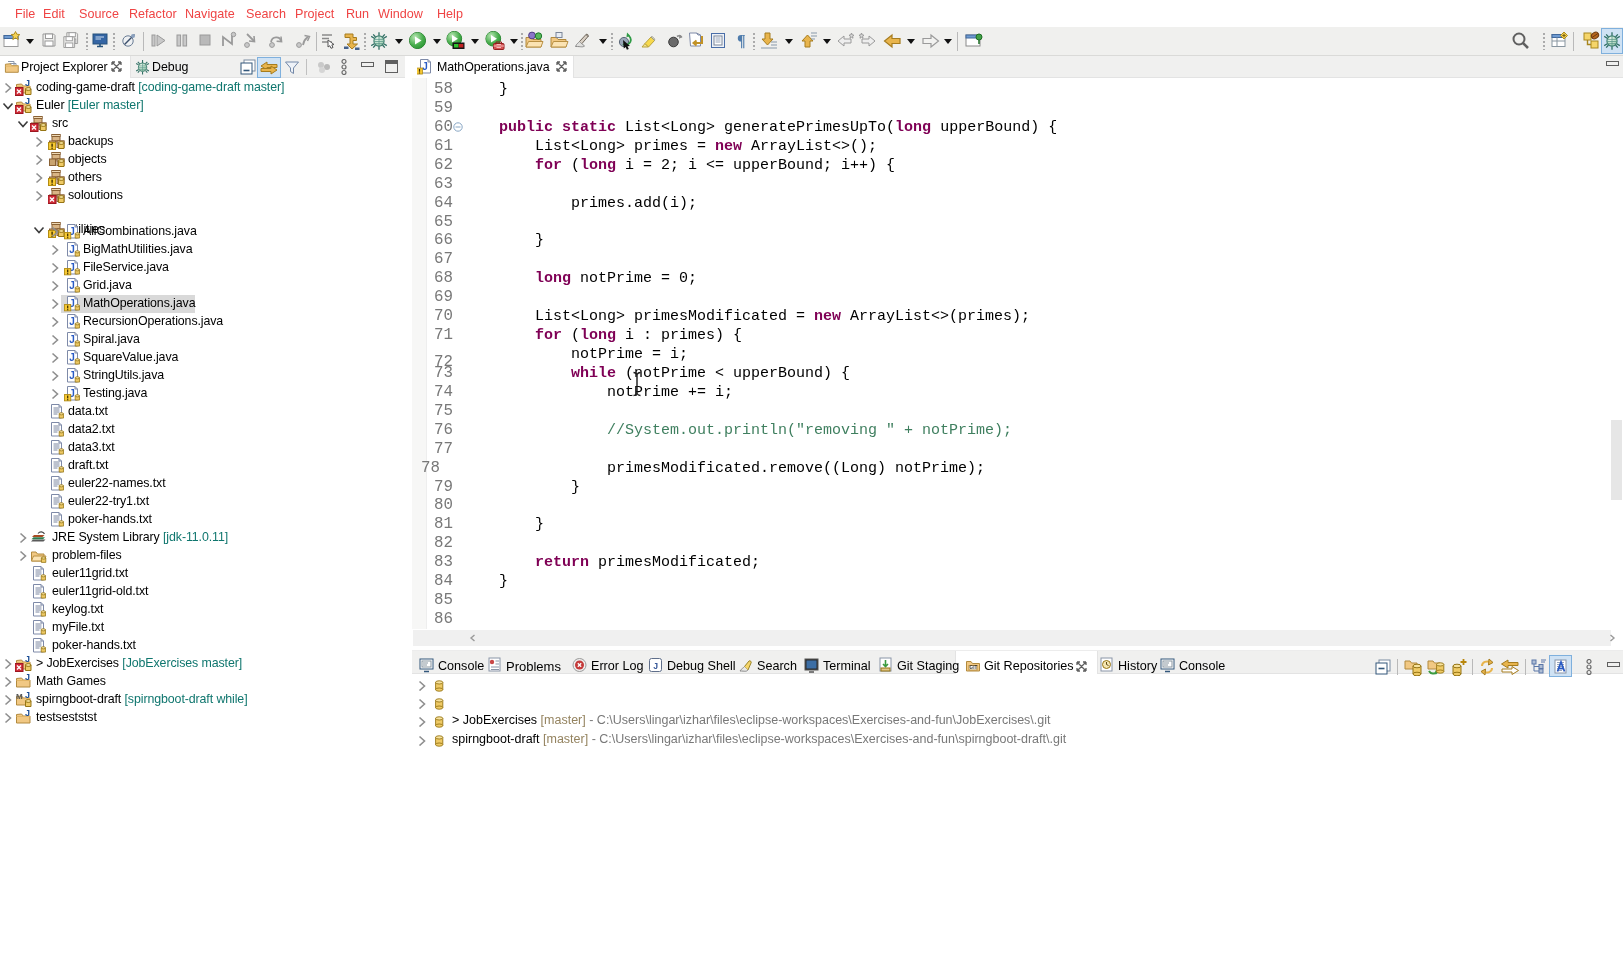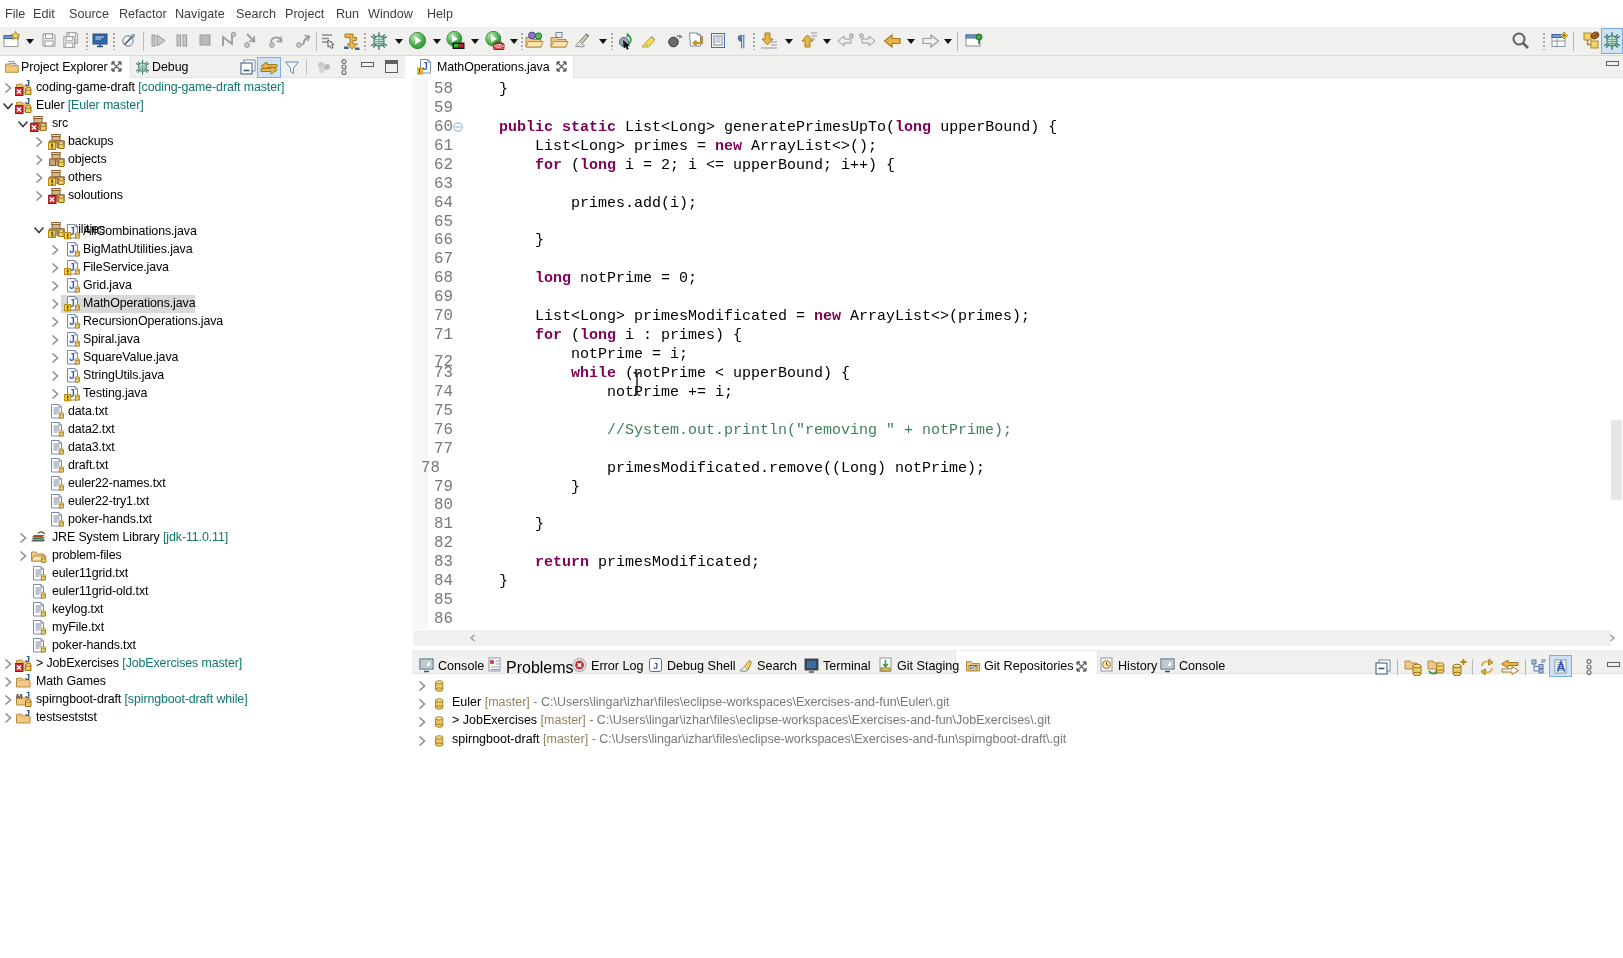--- a/index.html
+++ b/index.html
@@ -1,19 +1,19 @@
 <!DOCTYPE html>
 <html><head><meta charset="utf-8">
 <style>
 * { margin:0; padding:0; box-sizing:border-box; }
 html,body { width:1623px; height:958px; overflow:hidden; background:#fff;
   font-family:"Liberation Sans", sans-serif; }
 .abs { position:absolute; }
 #menubar { position:absolute; left:0; top:0; width:1623px; height:27px; background:#fff; }
-#menubar span { position:absolute; top:7px; font-size:12.6px; color:#404040; }
+#menubar span { position:absolute; top:7px; font-size:12.6px; color:#ef4444;margin-left:10px; }
 #toolbar { position:absolute; left:0; top:27px; width:1623px; height:29px;
   background:#f0f0ee; border-bottom:1px solid #dadad8; }
 .tsep { position:absolute; top:32px; width:1px; height:19px; background:#b9b9b9; }
 .tdot { position:absolute; top:33px; width:2px; height:17px;
   background-image:linear-gradient(#ababab 2px, transparent 2px); background-size:2px 4px; }
 .tarr { position:absolute; width:0; height:0;
   border-left:4px solid transparent; border-right:4px solid transparent; border-top:5px solid #111; }
 #lpanel { position:absolute; left:0; top:56px; width:405px; height:902px; background:#fff; }
 #ltabs { position:absolute; left:0; top:0; width:405px; height:22px; background:#f0f0ef;
   border-bottom:1px solid #e3e3e3; }
@@ -860,21 +860,21 @@
     <rect x="3" y="4" width="9" height="6" fill="#fff" stroke="#88959f"></rect>
     <path d="M4 6 L9 6 M4 8 L8 8" stroke="#88959f"></path>
     <path d="M5 14.5 L10 14.5" stroke="#33577b" stroke-width="1.5"></path>
   </svg>
 <span class="btab abs" style="left:438px;top:659px;font-size:12.6px">Console</span>
 <svg class="abs" style="left:487px;top:657px" width="16" height="17" viewBox="0 0 16 17">
     <rect x="2" y="1" width="11" height="13" fill="#fff" stroke="#8a95a8"></rect>
     <circle cx="5" cy="5" r="2.2" fill="#c94848"></circle>
     <path d="M8.5 4 L12 4 M8.5 7 L12 7 M4 10 L12 10 M4 12.5 L12 12.5" stroke="#8a95a8"></path>
   </svg>
-<span class="btab abs" style="left:506px;top:659px;font-size:16px">Problems</span>
+<span class="btab abs" style="left:506px;top:659px;font-size:13px">Problems</span>
 <svg class="abs" style="left:572px;top:657px" width="16" height="17" viewBox="0 0 16 17">
     <circle cx="7.5" cy="8" r="6.5" fill="#efefef" stroke="#9a9a9a"></circle>
     <circle cx="7.5" cy="8" r="4.5" fill="#c43a3a"></circle>
     <path d="M5.8 6.3 L9.2 9.7 M9.2 6.3 L5.8 9.7" stroke="#fff" stroke-width="1.3"></path>
   </svg>
 <span class="btab abs" style="left:591px;top:659px;font-size:12.6px">Error Log</span>
 <svg class="abs" style="left:648px;top:657px" width="16" height="17" viewBox="0 0 16 17">
     <rect x="1.5" y="1.5" width="12" height="13" rx="2" fill="#fff" stroke="#5f6e8a"></rect>
     <text x="5" y="11.5" font-size="9" font-weight="bold" fill="#3a5a9a" font-family="Liberation Mono">J</text>
   </svg>
@@ -997,21 +997,20 @@
 <svg class="abs" style="left:3px;top:3px" width="12" height="12" viewBox="0 0 12 12">
       <path d="M4.5 2.5 L9.5 7 L4.5 11.5" fill="none" stroke="#8f8f8f" stroke-width="1.6"></path>
     </svg>
 <svg class="abs" style="left:19px;top:0px" width="18" height="18" viewBox="0 0 18 18">
       <g transform="translate(1,1) scale(0.9)">
         <path d="M4 6 L12 6 L12 14 L4 14 Z" fill="#efca66" stroke="#967514"></path>
         <ellipse cx="8" cy="6" rx="4" ry="1.8" fill="#f7e29e" stroke="#967514"></ellipse>
         <ellipse cx="8" cy="14" rx="4" ry="1.8" fill="#efca66" stroke="#967514"></ellipse>
       </g>
     </svg>
-<span class="lbl" style="left:40px">Euler <span class="mst">[master]</span> <span class="pth">- C:\Users\lingar\izhar\files\eclipse-workspaces\Exercises-and-fun\Euler\.git</span></span>
 </div>
 <div class="brow abs" style="left:412px;top:712px;width:1211px">
 <svg class="abs" style="left:3px;top:3px" width="12" height="12" viewBox="0 0 12 12">
       <path d="M4.5 2.5 L9.5 7 L4.5 11.5" fill="none" stroke="#8f8f8f" stroke-width="1.6"></path>
     </svg>
 <svg class="abs" style="left:19px;top:0px" width="18" height="18" viewBox="0 0 18 18">
       <g transform="translate(1,1) scale(0.9)">
         <path d="M4 6 L12 6 L12 14 L4 14 Z" fill="#efca66" stroke="#967514"></path>
         <ellipse cx="8" cy="6" rx="4" ry="1.8" fill="#f7e29e" stroke="#967514"></ellipse>
         <ellipse cx="8" cy="14" rx="4" ry="1.8" fill="#efca66" stroke="#967514"></ellipse>

